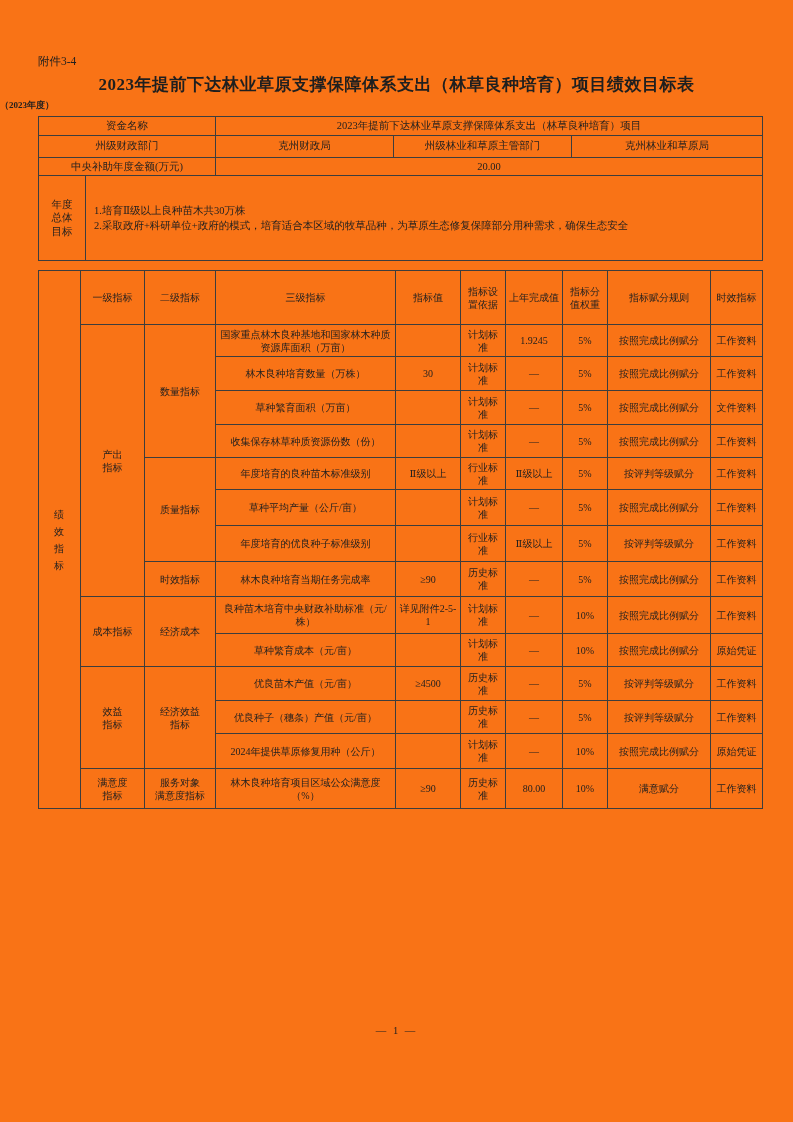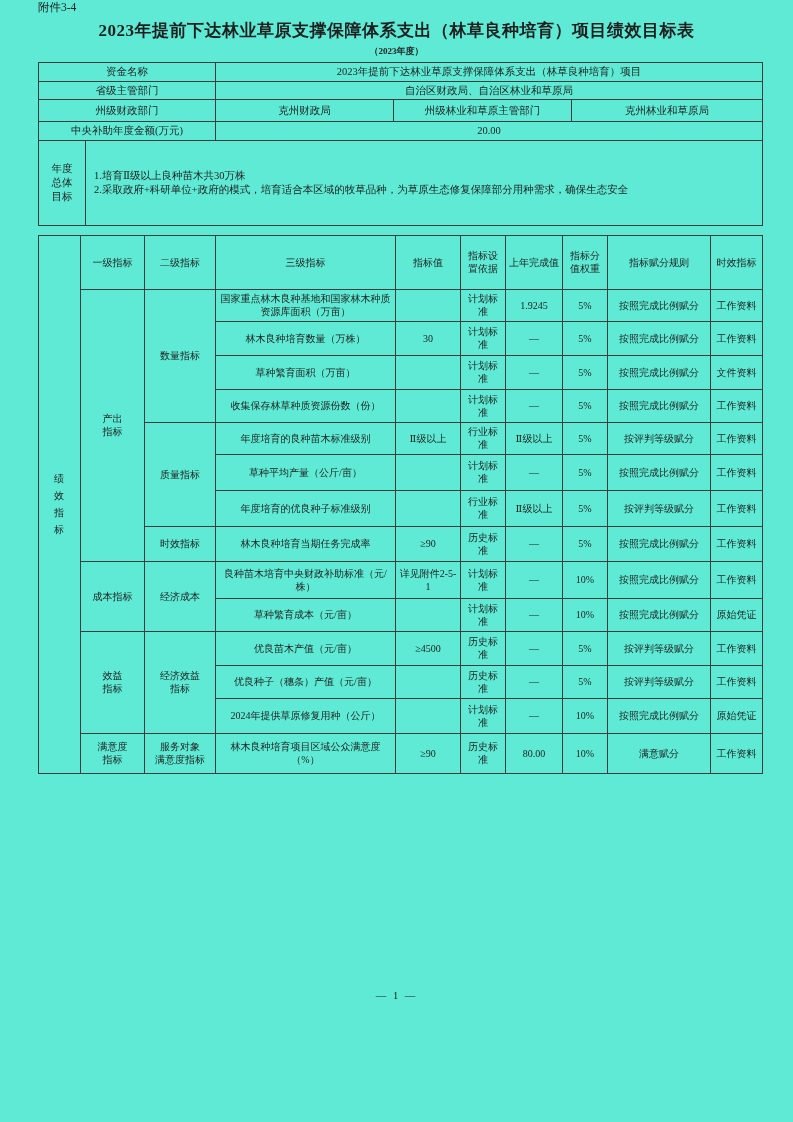--- a/index.html
+++ b/index.html
@@ -4,24 +4,24 @@
 <style>
   * { box-sizing: border-box; margin: 0; padding: 0; }
   html,body { background:#ffffff; }
   body {
     width: 793px; height: 1122px;
     font-family: "Liberation Serif", "DejaVu Serif", serif;
     color: #1f1f1f;
     position: relative;
     overflow: hidden;
   }
-  .page { width:793px; height:1122px; background:#5eead4; }
+  .page { width:793px; height:1122px; background:#f97316; padding-top:54px; }
   .attach { margin-left:38px; font-size:11.5px; height:16px; }
   .doc-title { text-align:center; font-size:17px; font-weight:bold; margin-top:3px; letter-spacing:0.5px; }
-  .doc-subtitle { text-align:center; font-size:9px; font-weight:bold; margin-top:3px; height:13px; }
+  .doc-subtitle { text-align:left; font-size:9px; font-weight:bold; margin-top:3px; height:13px; }
 
   table { border-collapse: collapse; table-layout: fixed; margin-left:38px; }
   td { border:1px solid #3d3d3d; text-align:center; vertical-align:middle;
        font-size:10.5px; line-height:1.3; padding:2px 3px; overflow:hidden; }
   .preline { white-space: pre-line; }
 
   .info-table { width:724px; margin-top:4px; }
   .info-table td { height:15px; }
   .goal-table { width:724px; margin-top:-1px; }
   .goal-table td { height:85px; }
@@ -49,24 +49,20 @@
     <colgroup>
         <col style="width:177px">
         <col style="width:178px">
         <col style="width:178px">
         <col style="width:191px">
       </colgroup>
     <tbody>
         <tr>
       <td>资金名称</td>
       <td colspan="3">2023年提前下达林业草原支撑保障体系支出（林草良种培育）项目</td>
-    </tr>
-    <tr>
-      <td>省级主管部门</td>
-      <td colspan="3">自治区财政局、自治区林业和草原局</td>
     </tr>
     <tr style="height:22px">
       <td>州级财政部门</td>
       <td>克州财政局</td>
       <td>州级林业和草原主管部门</td>
       <td>克州林业和草原局</td>
     </tr>
     <tr>
       <td>中央补助年度金额(万元)</td>
       <td colspan="3">20.00</td>

